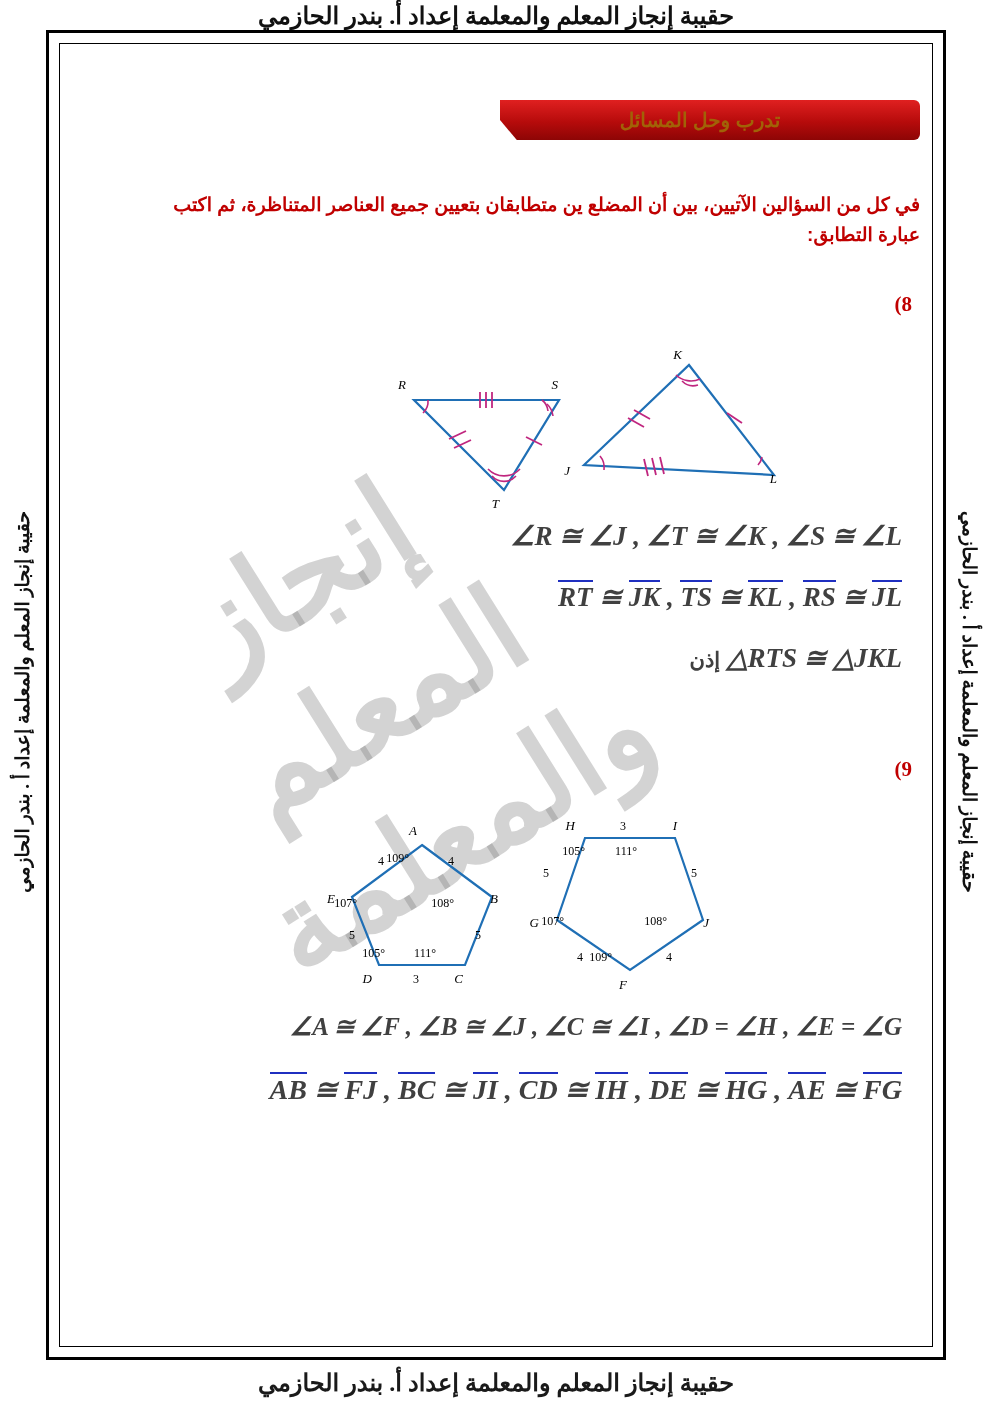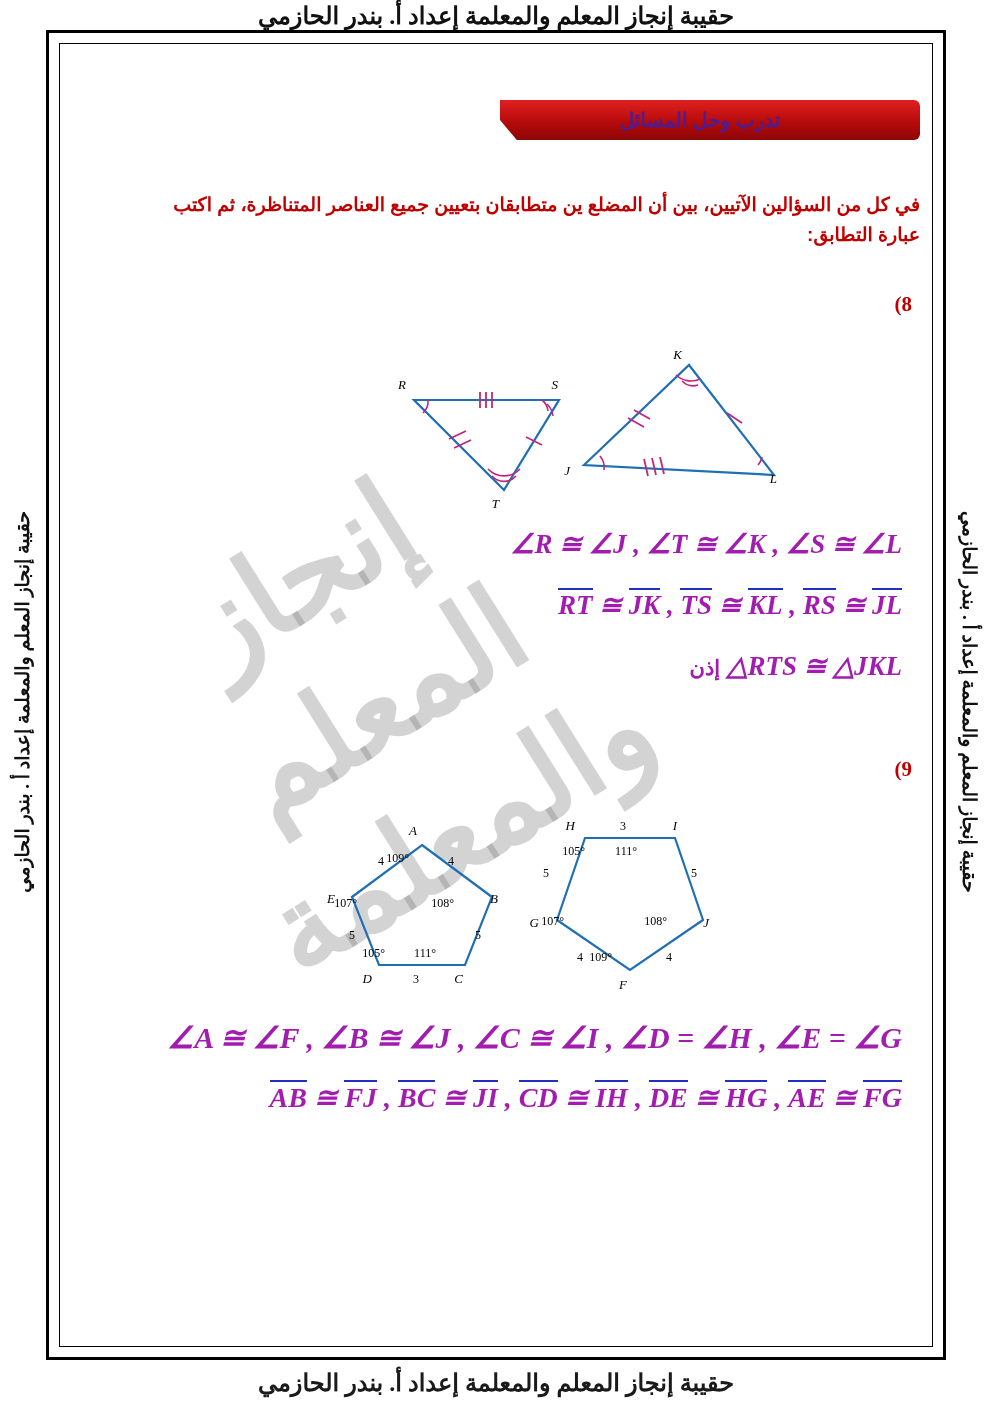--- a/index.html
+++ b/index.html
@@ -120,21 +120,21 @@
   }
   .section-tab .ribbon-label {
     position: absolute;
     right: 0;
     top: 0;
     width: 420px;
     height: 40px;
     display: flex;
     align-items: center;
     justify-content: center;
-    color: #4c1d95;
+    color: #a16207;
     font-size: 20px;
     font-weight: bold;
     font-family: "Liberation Sans", sans-serif;
     padding-right: 20px;
     box-sizing: border-box;
   }
   .section-tab .ribbon-left-cap {
     position: absolute;
     right: 385px;
     top: 3px;
@@ -169,32 +169,31 @@
     font-size: 21px;
     font-family: "Liberation Serif", serif;
     direction: ltr;
   }
   .qnum-8 { right: 80px; top: 292px; }
   .qnum-9 { right: 80px; top: 757px; }
 
   
   .answer {
     position: absolute;
-    color: #a21caf;
+    color: #404040;
     font-family: "Liberation Serif", serif;
     font-style: italic;
     font-weight: bold;
     direction: ltr;
     white-space: nowrap;
-    margin-top: 8px;
   }
   .a8-1 { right: 90px; top: 520px; font-size: 27px; }
   .a8-2 { right: 90px; top: 580px; font-size: 27px; }
   .a8-3 { right: 90px; top: 642px; font-size: 27px; }
-  .a9-1 { right: 90px; top: 1012px; font-size: 30px; }
+  .a9-1 { right: 90px; top: 1012px; font-size: 25px; }
   .a9-2 { right: 90px; top: 1072px; font-size: 28px; }
   .a9-3 { right: 90px; top: 1133px; font-size: 25px; }
 
   .ar-inline {
     font-style: normal;
     font-family: "Liberation Sans", sans-serif;
     font-weight: bold;
     font-size: 21px;
     direction: rtl;
     display: inline-block;

